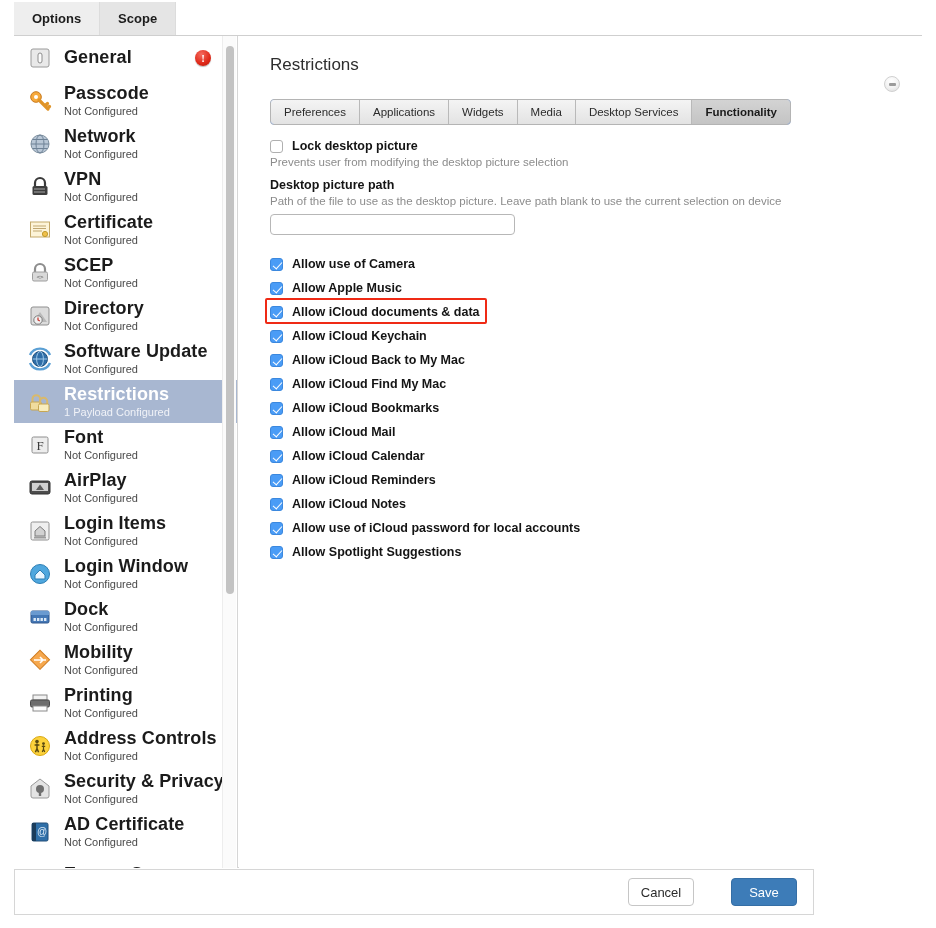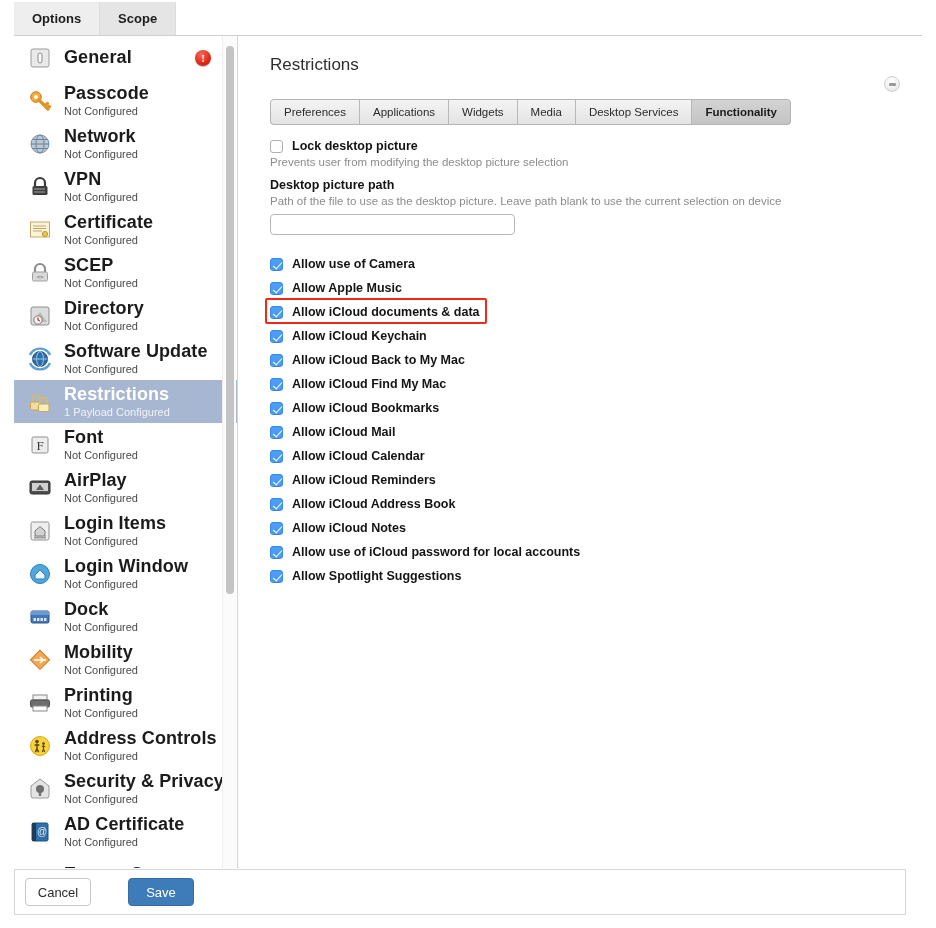--- a/index.html
+++ b/index.html
@@ -214,25 +214,25 @@
     left: -5px; top: -2px;
     width: 222px; height: 26px;
     border: 2px solid #ef2a15;
     border-radius: 2px;
     pointer-events: none;
   }
 
   
   .footer {
     position: absolute; left: 14px; top: 869px;
-    width: 892px; height: 46px;
+    width: 800px; height: 46px;
     border: 1px solid #d6d6d6;
     border-top: 1px solid #d6d6d6;
     background: #ffffff;
-    display: flex; align-items: center; justify-content: flex-start;
+    display: flex; align-items: center; justify-content: flex-end;
     padding-right: 16px;
   }
   .btn {
     height: 28px;
     min-width: 66px;
     border-radius: 4px;
     font-size: 13px;
     display: flex; align-items: center; justify-content: center;
     cursor: pointer;
     margin-left: 10px;
@@ -613,24 +613,20 @@
             <div class="check-row">
               <div class="cb on"></div>
               <div class="cb-label">Allow iCloud Calendar</div>
             </div>
             <div class="check-row">
               <div class="cb on"></div>
               <div class="cb-label">Allow iCloud Reminders</div>
             </div>
             <div class="check-row">
               <div class="cb on"></div>
-              <div class="cb-label">Allow iCloud Address Book</div>
-            </div>
-            <div class="check-row">
-              <div class="cb on"></div>
               <div class="cb-label">Allow iCloud Notes</div>
             </div>
             <div class="check-row">
               <div class="cb on"></div>
               <div class="cb-label">Allow use of iCloud password for local accounts</div>
             </div>
             <div class="check-row">
               <div class="cb on"></div>
               <div class="cb-label">Allow Spotlight Suggestions</div>
             </div>

